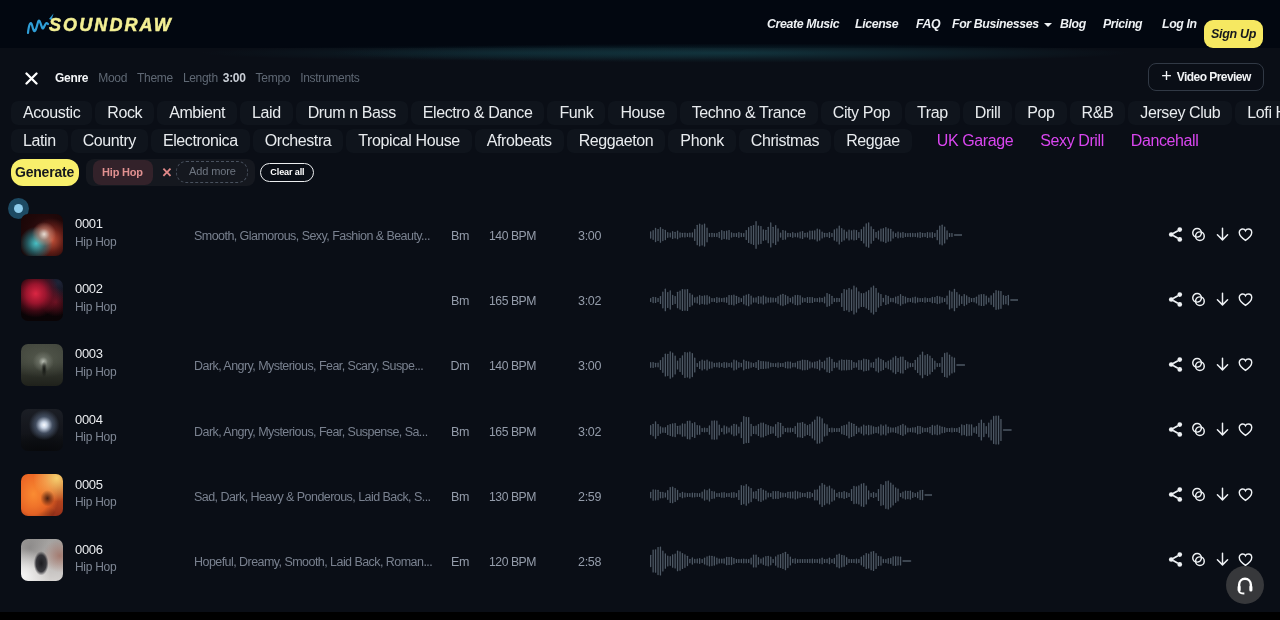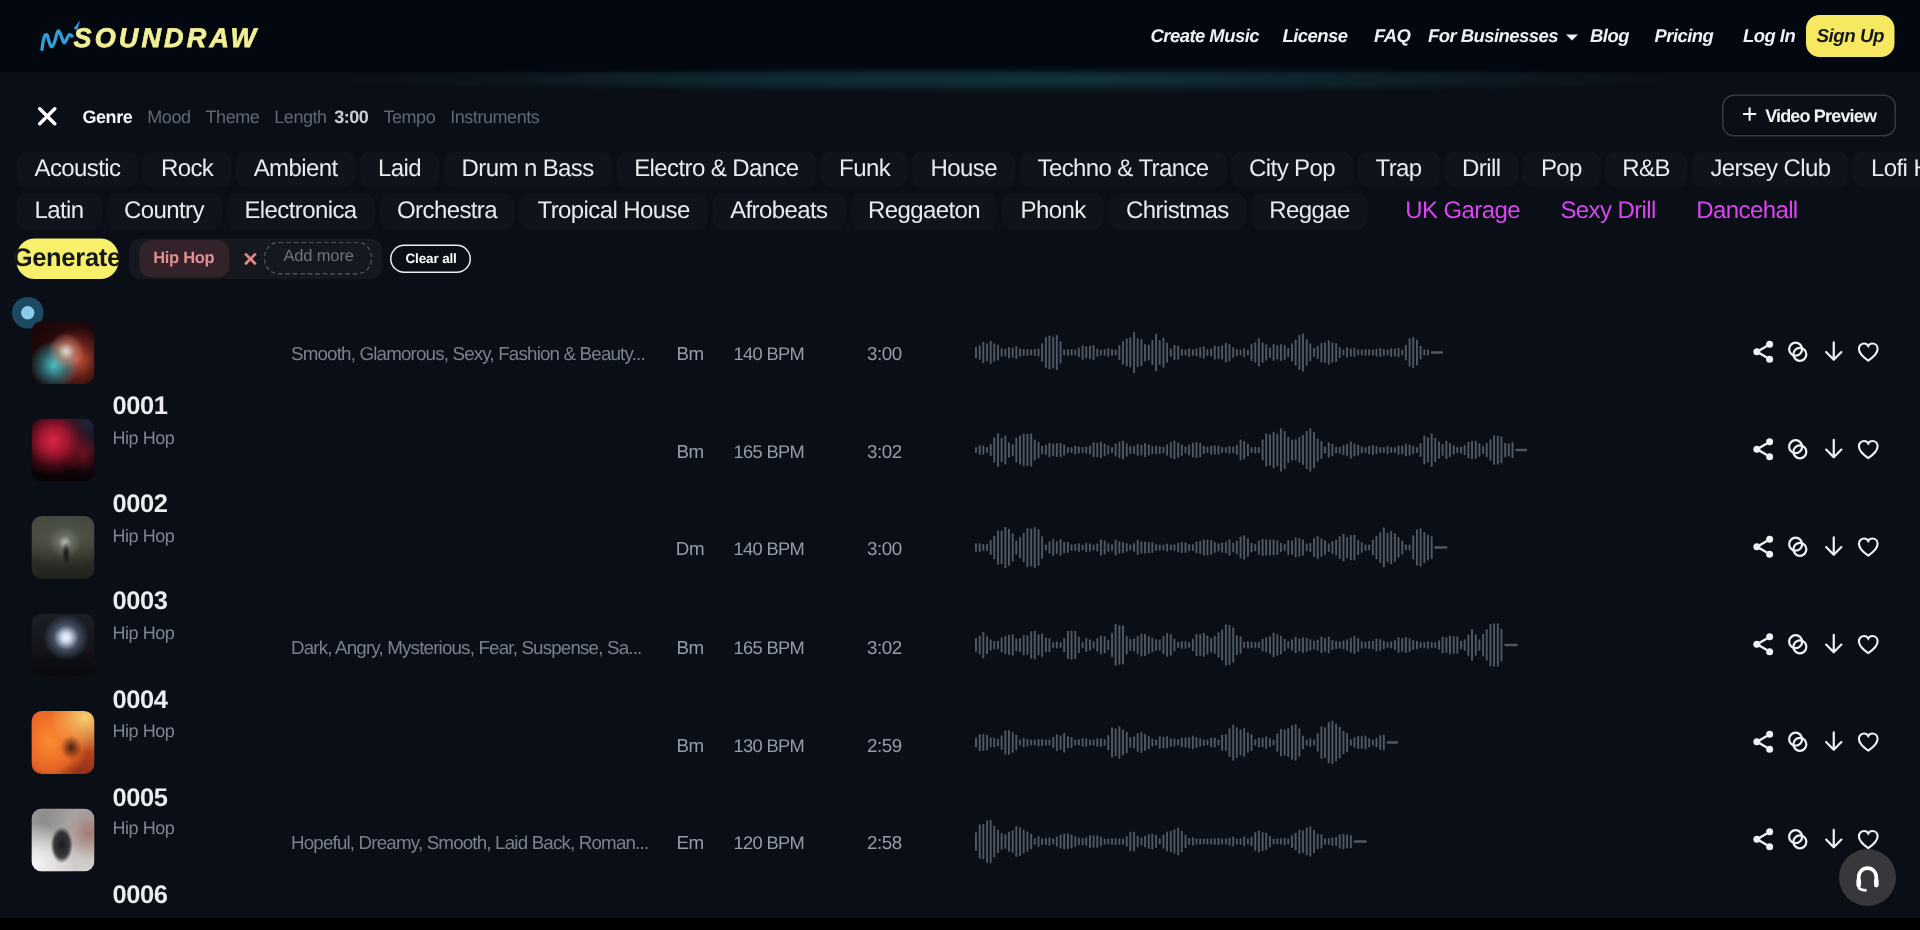--- a/index.html
+++ b/index.html
@@ -1,46 +1,46 @@
 <!DOCTYPE html>
 <html><head><meta charset="utf-8"><style>
 * { margin:0; padding:0; box-sizing:border-box; }
 html,body { width:1280px; height:620px; overflow:hidden; background:#0a0e16; font-family:"Liberation Sans", sans-serif; }
 .nav { position:absolute; top:0; left:0; width:1280px; height:48px; background:#020710;font-style:italic; }
 .logo { position:absolute; left:26px; top:9px; }
 .nl { position:absolute; top:17px; color:#eef1f4; font-size:12.3px; font-weight:bold; letter-spacing:-0.35px; white-space:nowrap; }
 .caret { display:inline-block; margin-left:5px; width:0; height:0; border-left:4px solid transparent; border-right:4px solid transparent; border-top:4.5px solid #eef1f4; vertical-align:1px; }
-.signup { position:absolute; left:1204px; top:10px; width:59px; height:28px; background:#f6e861; color:#15181d; font-size:12.5px; font-weight:bold; letter-spacing:-0.3px; border-radius:9px; text-align:center; line-height:28px; }
+.signup { position:absolute; left:1204px; top:20px; width:59px; height:28px; background:#f6e861; color:#15181d; font-size:12.5px; font-weight:bold; letter-spacing:-0.3px; border-radius:9px; text-align:center; line-height:28px; }
 .glow { position:absolute; top:44px; left:0; width:1280px; height:34px; background:radial-gradient(ellipse 540px 13px at 730px 9px, rgba(22,72,82,.6), rgba(22,72,82,0) 74%), radial-gradient(ellipse 400px 10px at 520px 9px, rgba(20,66,76,.35), rgba(20,66,76,0) 80%); }
 .xicon { position:absolute; left:25px; top:71px; width:13px; height:13px; }
 .tabs { position:absolute; left:55px; top:71px; display:flex; gap:10px; font-size:12px; color:#5f6874; letter-spacing:-0.3px; }
 .tabs .on { color:#f4f6f8; font-weight:bold; }
 .tabs b { color:#c9ced6; font-weight:bold; margin-left:5px; }
 .vp { position:absolute; left:1148px; top:63px; width:116px; height:28px; border:1.5px solid #313945; border-radius:8px; color:#f2f4f6; font-size:12px; font-weight:bold; letter-spacing:-0.55px; display:flex; align-items:center; justify-content:center; gap:5px; }
 .vp .plus { font-size:18px; font-weight:400; line-height:1; margin-top:-2px; letter-spacing:0; }
 .chips { position:absolute; left:11px; width:1262px; display:flex; gap:3px; }
 .r1 { top:101px; }
 .r2 { top:129px; }
 .chip { background:#0f141c; color:#e8ebee; font-size:16px; letter-spacing:-0.4px; padding:0 12px; height:24px; line-height:24px; border-radius:7px; white-space:nowrap; }
 .chip.sel { margin-left:8px; background:#2b2429; color:#d99090; box-shadow:inset 0 0 0 1px #3a3237; }
 .chip.dis { background:transparent; color:#d946ef; } .chip.dis:nth-of-type(11) { margin-left:10px; }
 .genrow { position:absolute; left:10.5px; top:158.5px; height:27px; display:flex; align-items:center; }
-.genbtn { background:#f8ef6b; color:#15181d; font-size:17px; font-weight:bold; letter-spacing:-0.2px; border-radius:12px; width:68px; height:27px; display:flex; align-items:center; justify-content:center; }
+.genbtn { background:#f8ef6b; color:#15181d; font-size:14px; font-weight:bold; letter-spacing:-0.2px; border-radius:12px; width:68px; height:27px; display:flex; align-items:center; justify-content:center; }
 .selwrap { margin-left:7px; background:#15181f; border-radius:8px; height:27px; display:flex; align-items:center; padding:0 7px; }
 .seltag { background:#33222a; color:#e09090; font-size:11px; font-weight:bold; letter-spacing:-0.2px; width:60px; height:25px; line-height:25px; text-align:center; border-radius:8px; }
 .selx { color:#e08888; font-size:13px; font-weight:bold; margin:0 4px 0 9px; }
 .addmore { border:1.3px dashed #49515e; border-radius:10px; color:#6e7580; font-size:11px; letter-spacing:-0.1px; width:72px; height:21.5px; line-height:19px; text-align:center; }
 .clearall { margin-left:5px; border:1.5px solid #eceef0; border-radius:9.5px; color:#fff; font-size:9px; font-weight:bold; letter-spacing:-0.1px; width:54px; height:19px; display:flex; align-items:center; justify-content:center; }
 .bluedot { position:absolute; left:8px; top:198px; width:21px; height:21px; border-radius:50%; background:#1d4a63; }
 .bluedot::after { content:""; position:absolute; left:6px; top:6px; width:9px; height:9px; border-radius:50%; background:#8ecbea; }
 .tracks { position:absolute; left:0; top:202px; width:1280px; }
 .trow { position:relative; height:65.2px; }
 .thumb { position:absolute; left:21px; top:11.5px; width:42px; height:42px; border-radius:7px; }
 .tmeta { position:absolute; left:75px; top:14px; }
-.tnum { color:#eaecef; font-size:17px; font-weight:700; letter-spacing:-0.3px;margin-top:45px; }
+.tnum { color:#eaecef; font-size:13px; font-weight:400; letter-spacing:-0.3px; }
 .tgen { color:#7e8694; font-size:12px; letter-spacing:-0.3px; margin-top:3.5px; }
 .tdesc { position:absolute; left:194px; top:27px; color:#79818f; font-size:12.5px; letter-spacing:-0.55px; }
 .tkey { position:absolute; left:438px; width:44px; text-align:center; top:27px; color:#949caa; font-size:12.5px; letter-spacing:-0.3px; }
 .tbpm { position:absolute; left:489px; top:27px; color:#949caa; font-size:12.2px; letter-spacing:-0.45px; }
 .ttime { position:absolute; left:578px; top:27px; color:#949caa; font-size:12.5px; letter-spacing:-0.3px; }
 .twave { position:absolute; left:650px; top:17.6px; }
 .ticons { position:absolute; left:1166.8px; top:23.5px; display:flex; gap:6.5px; }
 .ic { width:17px; height:17px; }
 .bottom { position:absolute; left:0; top:612px; width:1280px; height:8px; background:#000; }
 .hp { position:absolute; left:1226px; top:566px; width:38px; height:38px; border-radius:50%; background:#37383b; display:flex; align-items:center; justify-content:center; }
@@ -460,20 +460,21 @@
           <path d="M12 20.3 C5.5 16 3.2 12.5 3.2 9.2 C3.2 6.4 5.4 4.2 8.1 4.2 C9.8 4.2 11.3 5.1 12 6.5 C12.7 5.1 14.2 4.2 15.9 4.2 C18.6 4.2 20.8 6.4 20.8 9.2 C20.8 12.5 18.5 16 12 20.3 Z"></path>
         </svg>
     </div>
   </div>
   <div class="trow">
     <div class="thumb" style="background:radial-gradient(ellipse 9% 26% at 55% 60%, rgba(14,16,13,.95) 0%, transparent 75%),radial-gradient(circle at 53% 42%, rgba(210,215,205,.8) 0%, rgba(140,145,135,.4) 14%, transparent 32%),radial-gradient(ellipse 120% 60% at 50% 35%, rgba(105,110,96,.55) 0%, transparent 75%),linear-gradient(180deg,#41453c 0%,#383c33 45%,#1f211b 100%);"></div>
     <div class="tmeta">
         <div class="tnum">0003</div>
         <div class="tgen">Hip Hop</div>
       </div>
+    <div class="tdesc">Dark, Angry, Mysterious, Fear, Scary, Suspe...</div>
     <div class="tkey">Dm</div>
     <div class="tbpm">140 BPM</div>
     <div class="ttime">3:00</div>
     <div class="twave">
         <svg width="315" height="30" viewBox="0 0 315 30" style="display:block" fill="#4d5864">
           <rect x="0.0" y="12.1" width="1.3" height="5.8" rx="0.6"></rect>
           <rect x="2.5" y="12.0" width="1.3" height="6.0" rx="0.6"></rect>
           <rect x="4.9" y="12.7" width="1.3" height="4.6" rx="0.6"></rect>
           <rect x="7.4" y="12.5" width="1.3" height="4.9" rx="0.6"></rect>
           <rect x="9.8" y="9.9" width="1.3" height="10.1" rx="0.6"></rect>
@@ -796,20 +797,21 @@
           <path d="M12 20.3 C5.5 16 3.2 12.5 3.2 9.2 C3.2 6.4 5.4 4.2 8.1 4.2 C9.8 4.2 11.3 5.1 12 6.5 C12.7 5.1 14.2 4.2 15.9 4.2 C18.6 4.2 20.8 6.4 20.8 9.2 C20.8 12.5 18.5 16 12 20.3 Z"></path>
         </svg>
     </div>
   </div>
   <div class="trow">
     <div class="thumb" style="background:radial-gradient(ellipse 24% 28% at 63% 58%, rgba(35,14,10,.8) 0%, transparent 70%),radial-gradient(circle at 85% 10%, rgba(252,220,120,.9) 0%, transparent 45%),radial-gradient(ellipse 75% 95% at 30% 48%, rgba(250,140,50,1) 0%, rgba(240,105,38,.9) 50%, transparent 80%),radial-gradient(ellipse 55% 25% at 45% 92%, rgba(55,16,10,.8) 0%, transparent 70%),linear-gradient(180deg,#d0601f 0%,#bc4a1e 55%,#96301a 100%);"></div>
     <div class="tmeta">
         <div class="tnum">0005</div>
         <div class="tgen">Hip Hop</div>
       </div>
+    <div class="tdesc">Sad, Dark, Heavy &amp; Ponderous, Laid Back, S...</div>
     <div class="tkey">Bm</div>
     <div class="tbpm">130 BPM</div>
     <div class="ttime">2:59</div>
     <div class="twave">
         <svg width="282" height="30" viewBox="0 0 282 30" style="display:block" fill="#4d5864">
           <rect x="0.0" y="11.7" width="1.3" height="6.6" rx="0.6"></rect>
           <rect x="2.5" y="9.3" width="1.3" height="11.5" rx="0.6"></rect>
           <rect x="4.9" y="9.4" width="1.3" height="11.2" rx="0.6"></rect>
           <rect x="7.4" y="9.7" width="1.3" height="10.6" rx="0.6"></rect>
           <rect x="9.8" y="11.7" width="1.3" height="6.7" rx="0.6"></rect>

